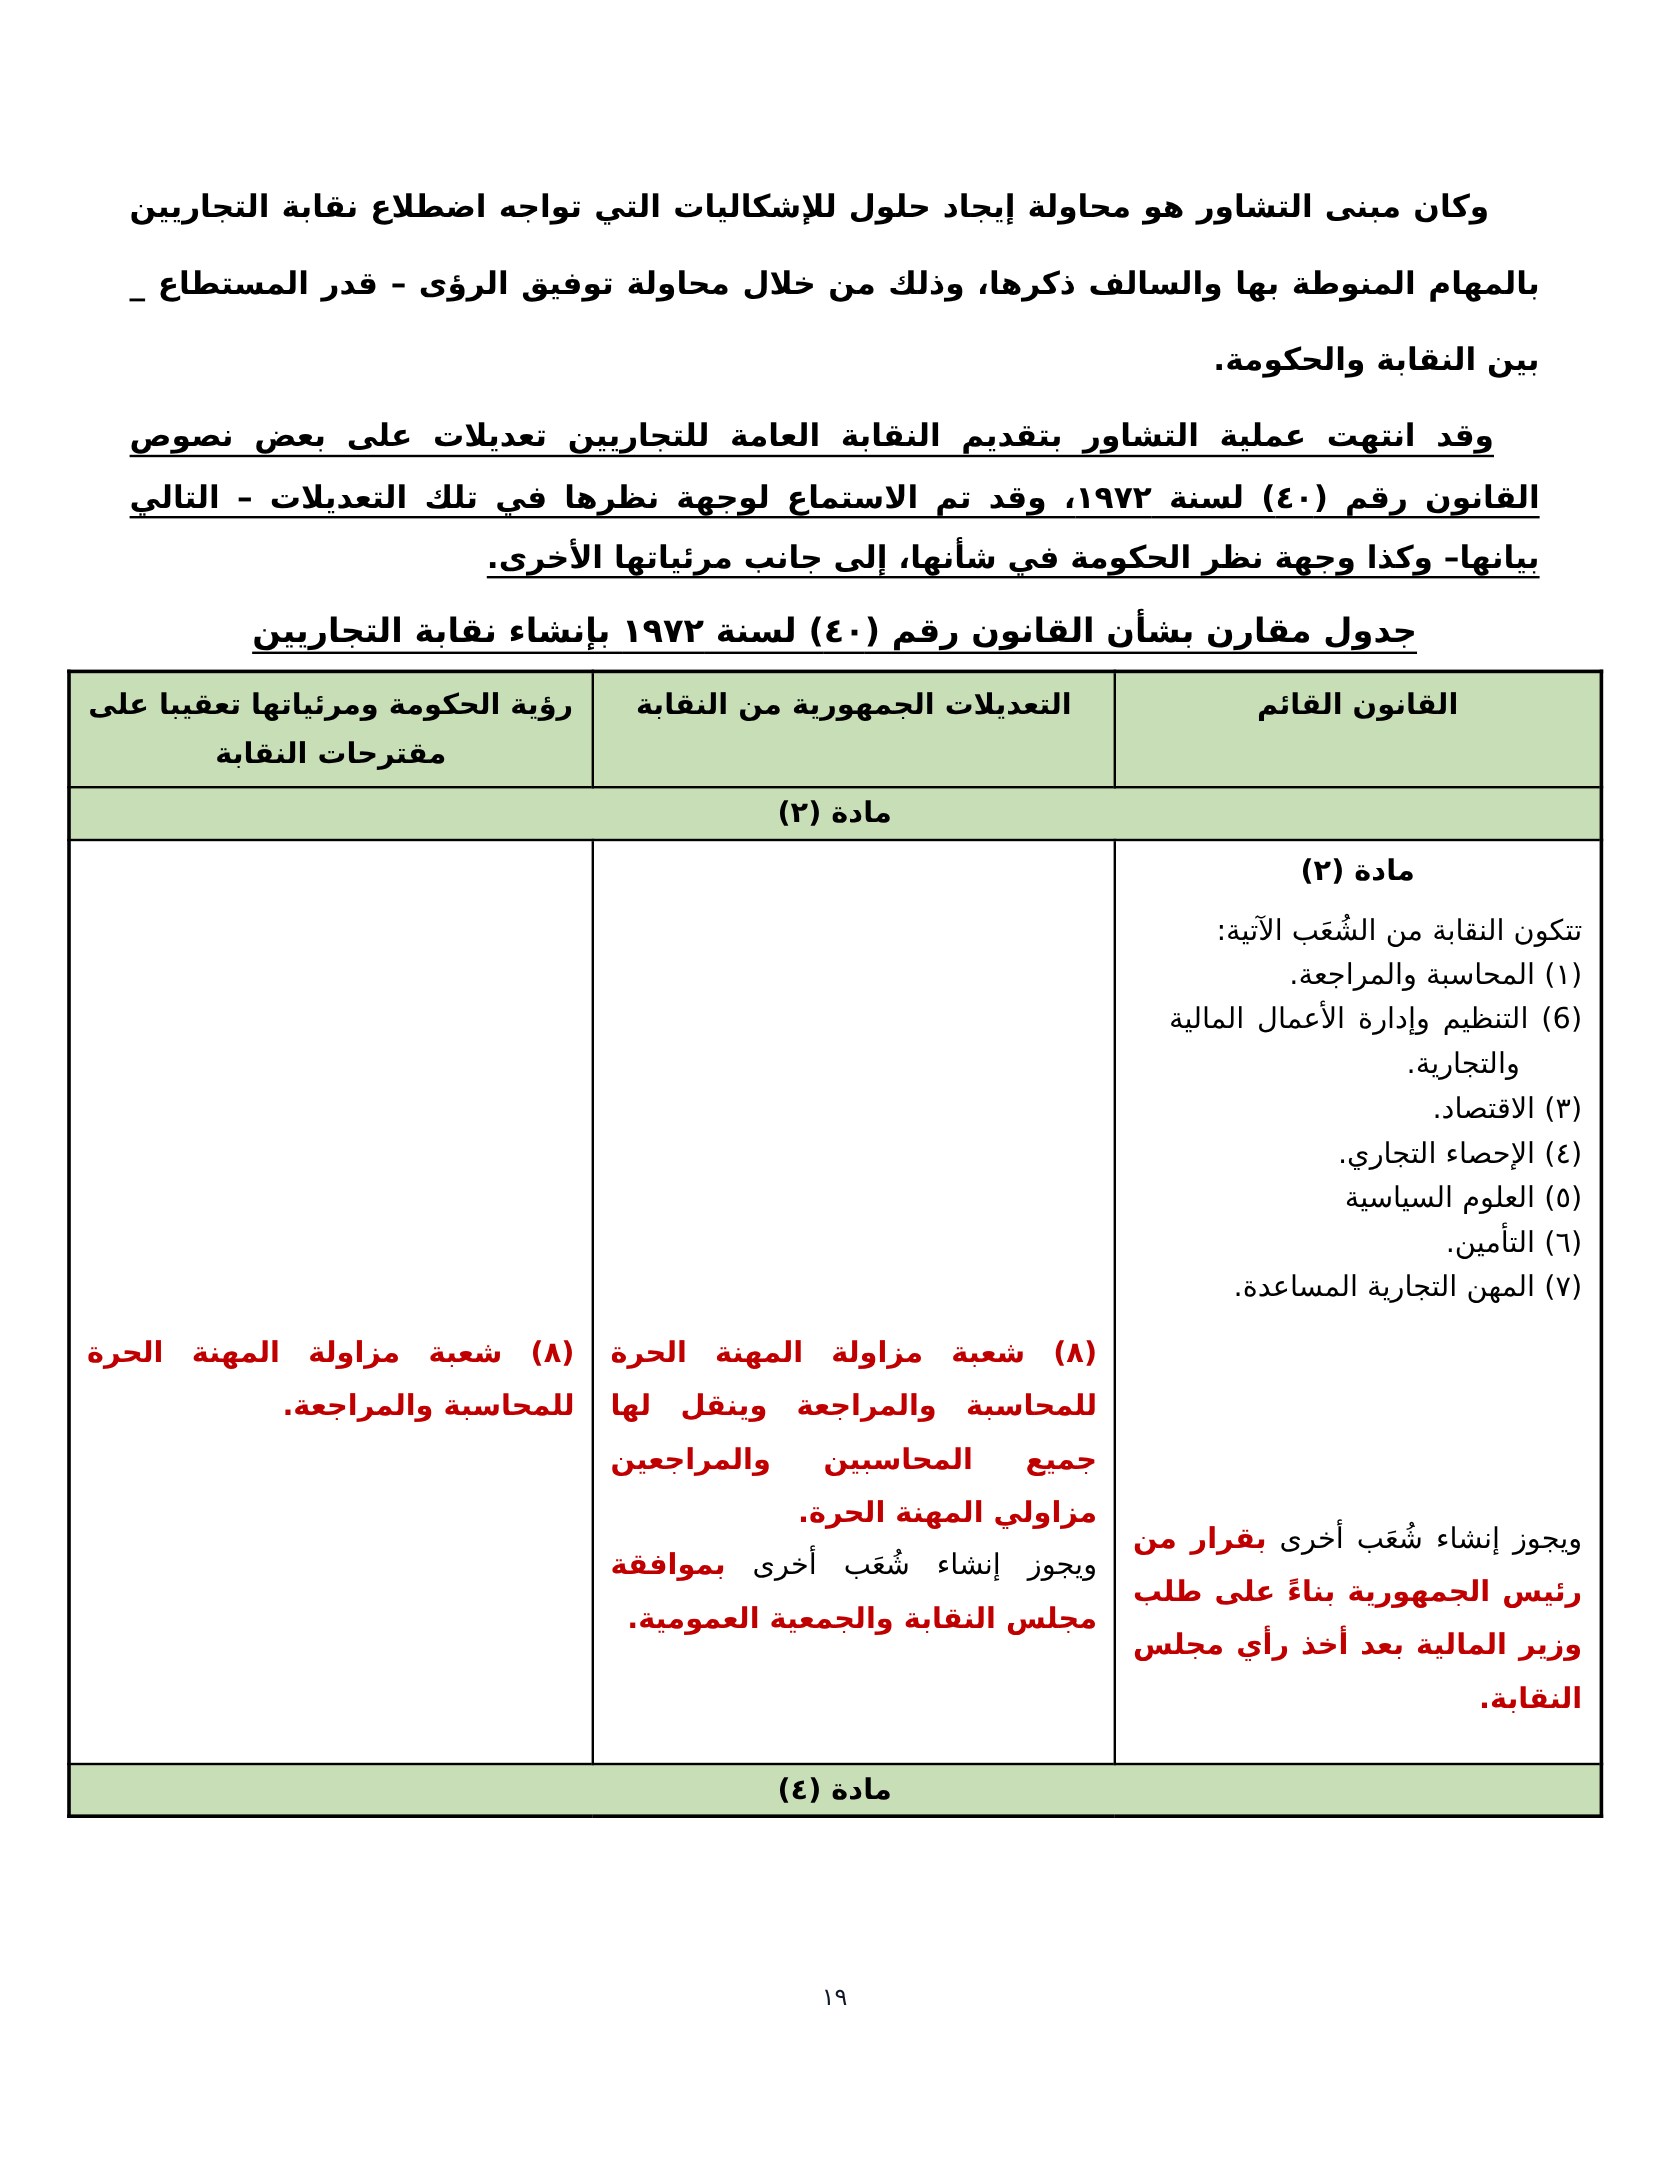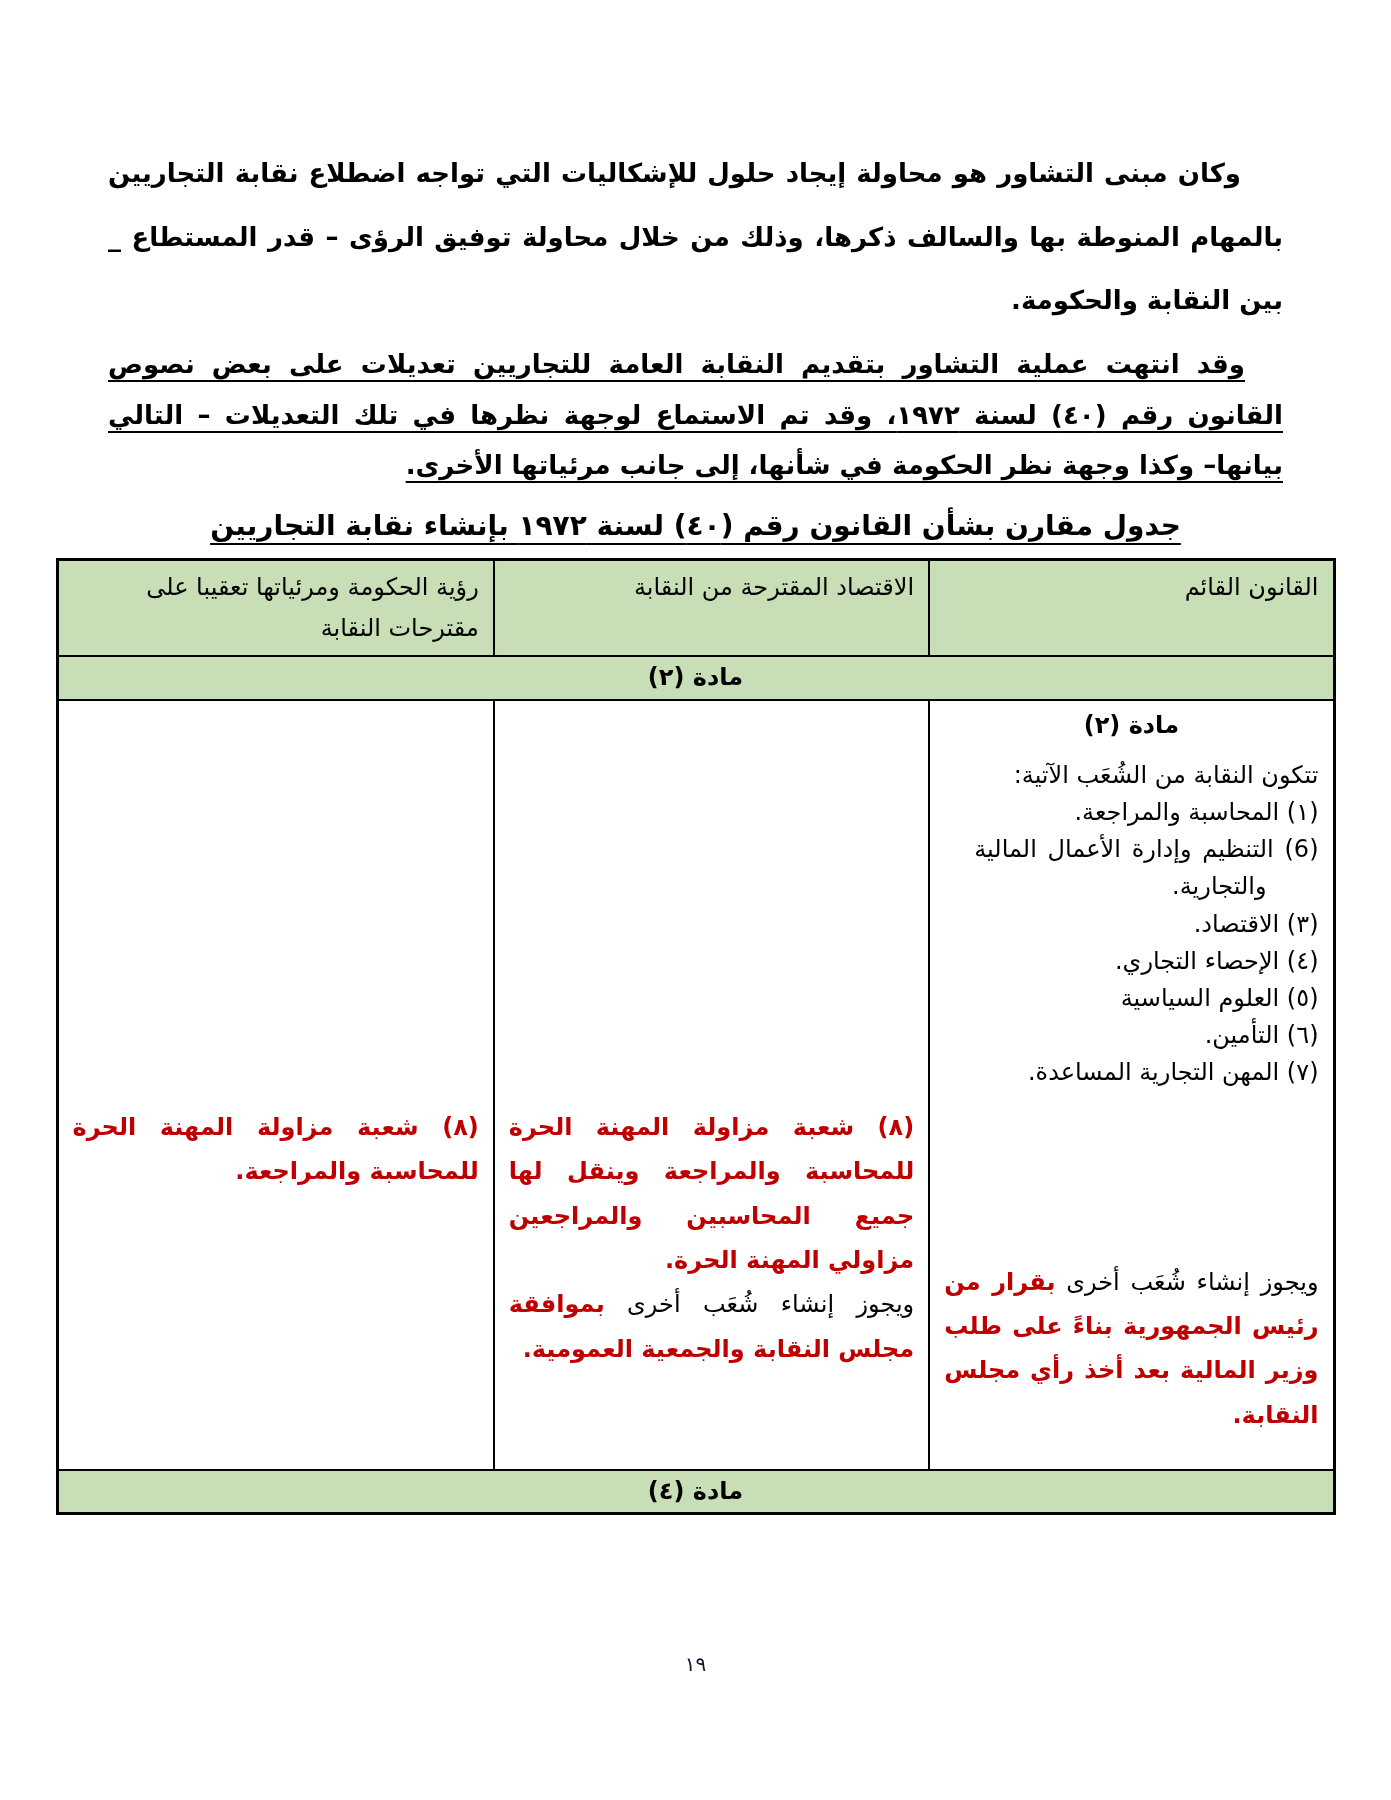--- a/index.html
+++ b/index.html
@@ -60,22 +60,22 @@
     vertical-align:top;
     padding:6px 14px;
     font-size:24px;
     color:#000;
   }
   col.c-existing   { width:31.7%; }
   col.c-proposed   { width:34.1%; }
   col.c-government { width:34.2%; }
   th.head-cell {
     background:var(--band-green);
-    font-weight:normal;
-    text-align:right;
+    font-weight:bold;
+    text-align:center;
     vertical-align:middle;
     height:86px;
     line-height:1.7;
   }
   td.band-row {
     background:var(--band-green);
     font-weight:bold;
     text-align:center;
     height:44px;
     vertical-align:middle;
@@ -144,21 +144,21 @@
 
   <table class="compare">
     <colgroup>
       <col class="c-existing">
       <col class="c-proposed">
       <col class="c-government">
     </colgroup>
     <tbody>
         <tr>
       <th class="head-cell">القانون القائم</th>
-      <th class="head-cell">الاقتصاد المقترحة من النقابة</th>
+      <th class="head-cell">التعديلات الجمهورية من النقابة</th>
       <th class="head-cell">رؤية الحكومة ومرئياتها تعقيبا على مقترحات النقابة</th>
     </tr>
 
     <tr>
       <td class="band-row" colspan="3">مادة (٢)</td>
     </tr>
 
     <tr class="main-row">
       <td>
         <div class="cell-article-title">مادة (٢)</div>

